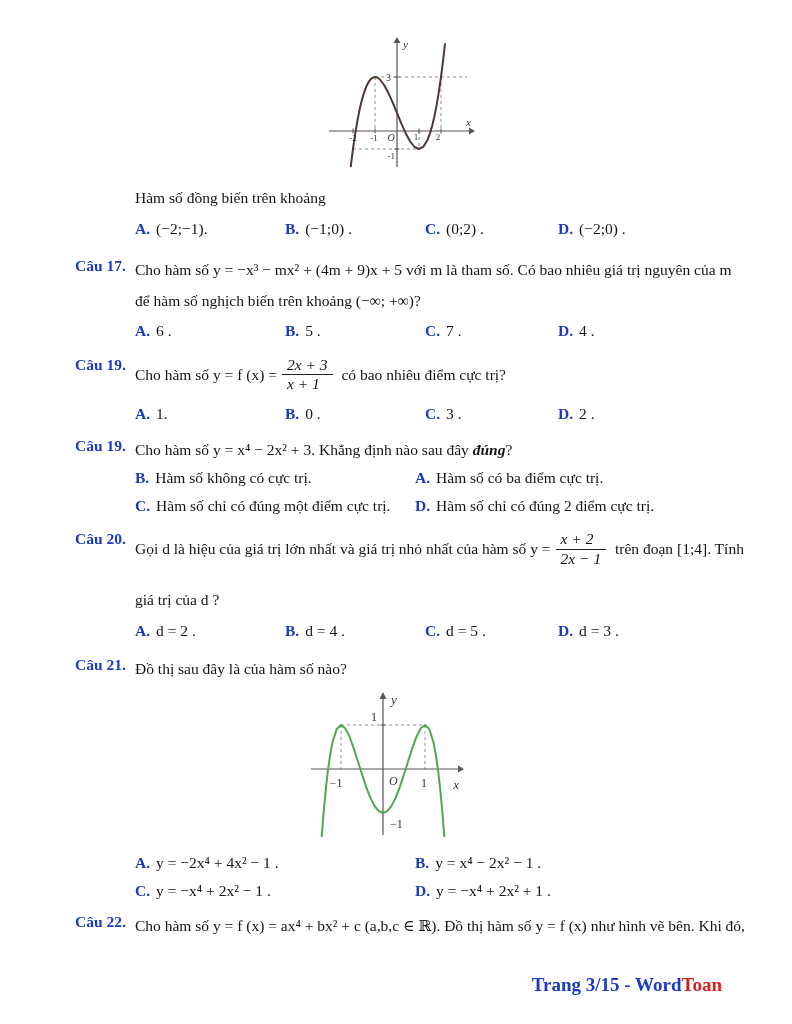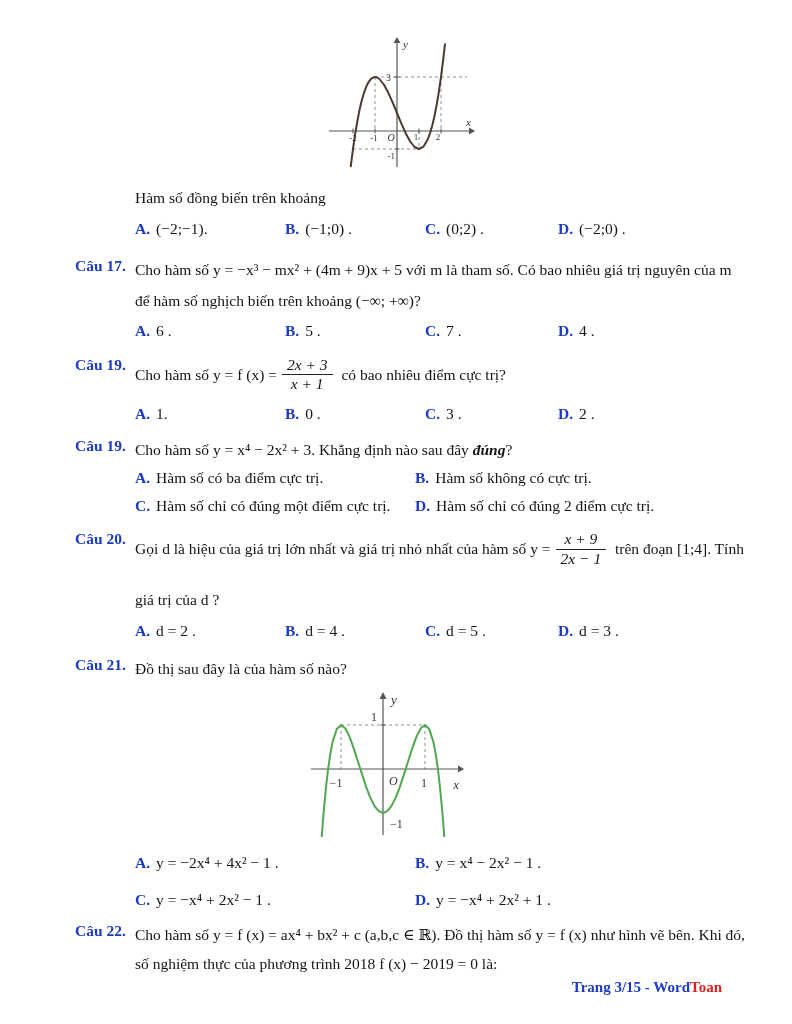--- a/index.html
+++ b/index.html
@@ -18,33 +18,33 @@
   .qbody{flex:1;line-height:1.65}
   .qline{white-space:nowrap}
   .fm{}
   .emi{font-style:italic;font-weight:bold}
   .opts{display:flex;margin-top:5px;white-space:nowrap}
   .o4 .opt:nth-child(1){width:150px}
   .o4 .opt:nth-child(2){width:140px}
   .o4 .opt:nth-child(3){width:133px}
   .o2 .opt:nth-child(1){width:280px}
   .ol{font-weight:bold;color:var(--accent);margin-right:6px}
-  .frac{display:inline-block;vertical-align:middle;text-align:center;font-style:italic;line-height:1.2;margin:0 5px;padding-bottom:2px}
+  .frac{display:inline-block;vertical-align:middle;text-align:left;font-style:italic;line-height:1.2;margin:0 5px;padding-bottom:2px}
   .frac .num{display:block;border-bottom:1.3px solid #222;padding:0 5px}
   .frac .den{display:block;padding:0 5px}
   .figwrap1{margin:0 0 12px 250px;width:150px}
   .figwrap2{margin:6px 0 4px 228px;width:170px}
   svg text{font-family:"Liberation Serif","DejaVu Serif",serif;fill:#333}
   .axis{stroke:#555;stroke-width:1.2;fill:none}
   .curve1{fill:none;stroke:var(--curve1);stroke-width:2;stroke-linejoin:round;stroke-linecap:round}
   .curve2{fill:none;stroke:var(--curve2);stroke-width:2;stroke-linejoin:round;stroke-linecap:round}
   .dash{stroke:#8f8f8f;stroke-width:1;stroke-dasharray:3 3;fill:none}
   .tick{stroke:#555;stroke-width:1}
   .it{font-style:italic}
-  .footer{position:absolute;right:70px;bottom:28px;font-weight:bold;font-size:15px;white-space:nowrap}
+  .footer{position:absolute;right:70px;bottom:28px;font-weight:bold;font-size:19px;white-space:nowrap}
   .footer .fblue{color:var(--accent)}
   .footer .fred{color:var(--brand_red)}
 </style>
 </head>
 <body>
 
 <div class="content">
 
   <div class="figwrap1">
     <svg width="150" height="135" viewBox="0 0 150 135">
@@ -132,38 +132,38 @@
 
   <div class="qrow" style="margin-top:10px">
     <span class="qlabel">Câu 19.</span>
     <div class="qbody">
       <div class="qline">
         <span>Cho hàm số</span>
         <span class="fm">y = x⁴ − 2x² + 3</span><span>. Khẳng định nào sau đây</span>
         <span class="emi">đúng</span><span>?</span>
       </div>
       <div class="opts o2" style="margin-top:3px">
+        <span class="opt"><span class="ol">B.</span><span>Hàm số không có cực trị.</span></span>
         <span class="opt"><span class="ol">A.</span><span>Hàm số có ba điểm cực trị.</span></span>
-        <span class="opt"><span class="ol">B.</span><span>Hàm số không có cực trị.</span></span>
       </div>
       <div class="opts o2" style="margin-top:2px">
         <span class="opt"><span class="ol">C.</span><span>Hàm số chỉ có đúng một điểm cực trị.</span></span>
         <span class="opt"><span class="ol">D.</span><span>Hàm số chỉ có đúng 2 điểm cực trị.</span></span>
       </div>
     </div>
   </div>
 
   <div class="qrow" style="margin-top:12px">
     <span class="qlabel">Câu 20.</span>
     <div class="qbody">
       <div class="qline">
         <span>Gọi</span>
         <span class="fm">d</span>
         <span>là hiệu của giá trị lớn nhất và giá trị nhỏ nhất của hàm số</span>
-        <span class="fm">y =</span><span class="frac"><span class="num">x + 9</span><span class="den">2x − 1</span></span>
+        <span class="fm">y =</span><span class="frac"><span class="num">x + 2</span><span class="den">2x − 1</span></span>
         <span>trên đoạn</span>
         <span>[1;4]</span><span>. Tính</span>
       </div>
       <div class="qline" style="margin-top:17px">
         <span>giá trị của</span>
         <span class="fm">d</span>
         <span>?</span>
       </div>
       <div class="opts o4">
         <span class="opt"><span class="ol">A.</span><span class="fm">d = 2 .</span></span>
@@ -202,41 +202,36 @@
     </svg>
   </div>
 
   <div class="qrow" style="margin-top:2px">
     <span class="qlabel"></span>
     <div class="qbody">
       <div class="opts o2">
         <span class="opt"><span class="ol">A.</span><span class="fm">y = −2x⁴ + 4x² − 1 .</span></span>
         <span class="opt"><span class="ol">B.</span><span class="fm">y = x⁴ − 2x² − 1 .</span></span>
       </div>
-      <div class="opts o2" style="margin-top:11px">
+      <div class="opts o2" style="margin-top:2px">
         <span class="opt"><span class="ol">C.</span><span class="fm">y = −x⁴ + 2x² − 1 .</span></span>
         <span class="opt"><span class="ol">D.</span><span class="fm">y = −x⁴ + 2x² + 1 .</span></span>
       </div>
     </div>
   </div>
 
   <div class="qrow" style="margin-top:10px">
     <span class="qlabel">Câu 22.</span>
     <div class="qbody">
       <div class="qline">
         <span>Cho hàm số</span>
         <span class="fm">y = f (x) = ax⁴ + bx² + c (a,b,c ∈ ℝ)</span><span>. Đồ thị hàm số</span>
         <span class="fm">y = f (x)</span>
         <span>như hình vẽ bên. Khi đó,</span>
       </div>
-      <div class="qline" style="margin-top:3px">
-        <span>số nghiệm thực của phương trình</span>
-        <span class="fm">2018 f (x) − 2019 = 0</span>
-        <span>là:</span>
-      </div>
     </div>
   </div>
 
 </div>
 
 <div class="footer">
   <span class="fblue">Trang 3/15 - </span><span class="fblue">Word</span><span class="fred">Toan</span>
 </div>
 
 </body></html>

